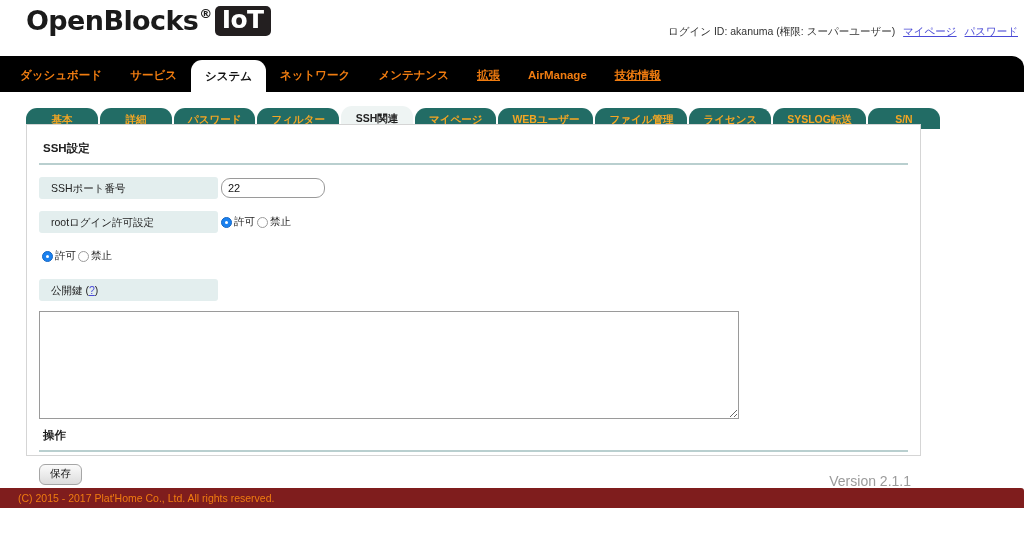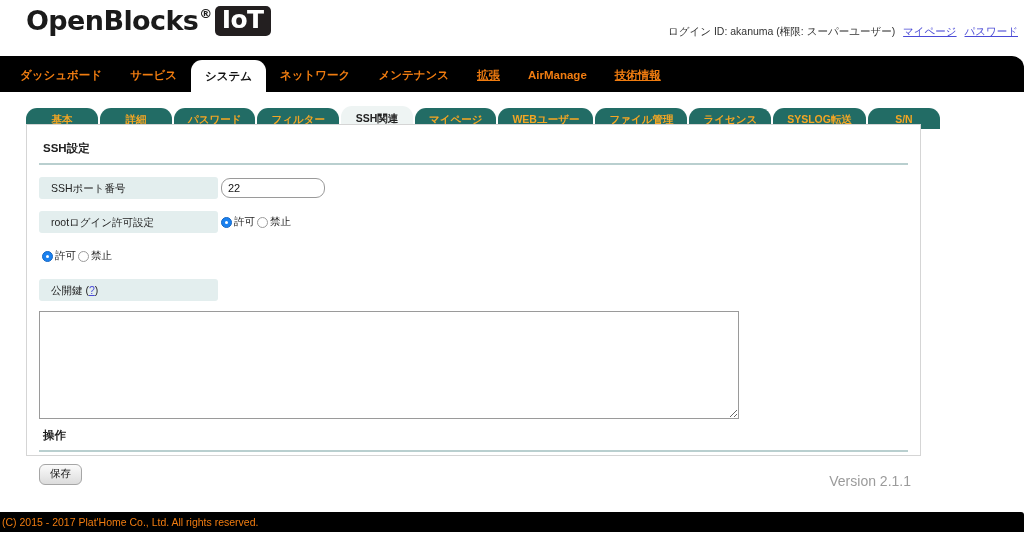--- a/index.html
+++ b/index.html
@@ -269,28 +269,28 @@
     left: 0;
     top: 473px;
     width: 911px;
     text-align: right;
     font-size: 14px;
     color: #9b9b9b;
   }
   .footer {
     position: absolute;
     left: 0;
-    top: 512px;
+    top: 488px;
     width: 1024px;
     height: 20px;
-    background: #000000;
+    background: #7f1d1d;
     color: #f07c10;
     font-size: 10.5px;
     line-height: 20px;
-    padding-left: 2px;
+    padding-left: 18px;
     box-sizing: border-box;
     border-top-right-radius: 3px;
   }
 </style>
 </head>
 <body>
 
 <div class="header">
   <div class="logo">
     <span>OpenBlocks</span>

